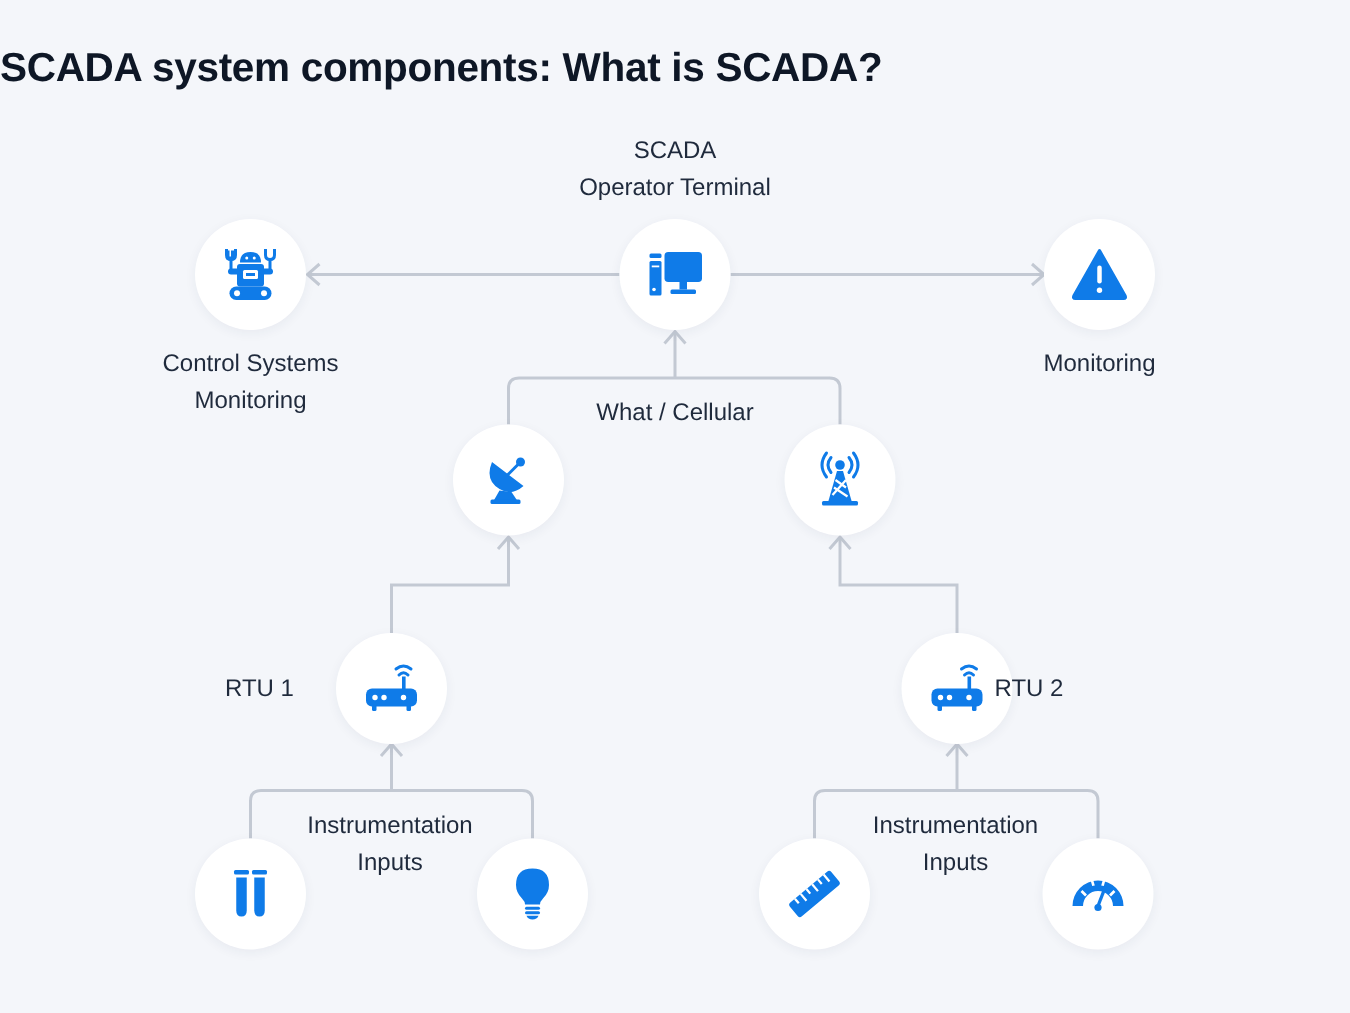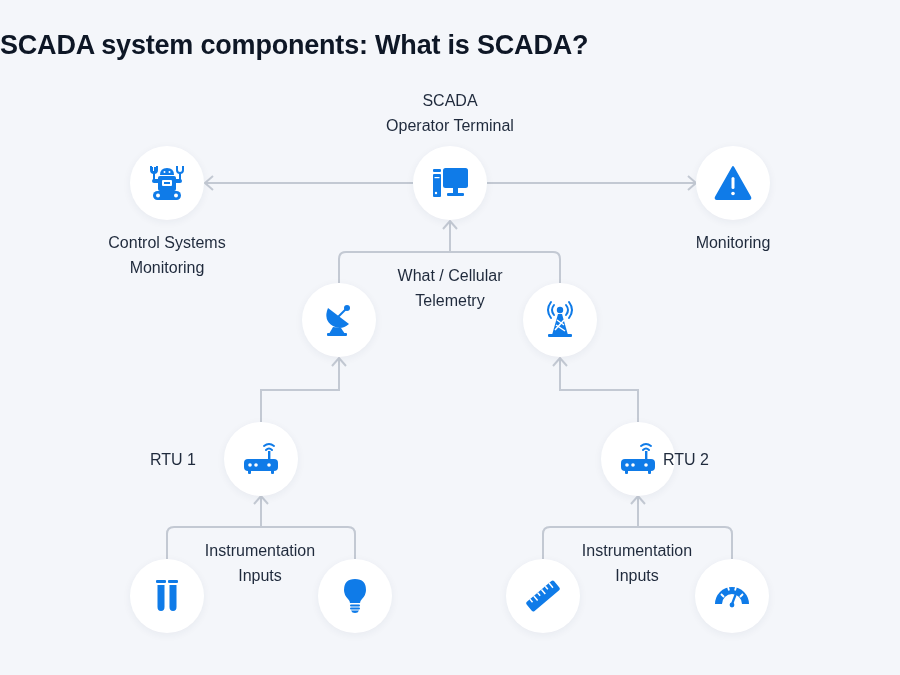--- a/index.html
+++ b/index.html
@@ -92,21 +92,20 @@
     <rect x="18.5" y="14" width="3" height="12" rx="1.5" fill="#fff"></rect>
     <circle cx="20" cy="30.5" r="1.8" fill="#fff"></circle>
   </svg>
 </div>
 <div class="lbl" style="left:633px;top:230px;width:200px;">
   <span>Monitoring</span>
 </div>
 
 <div class="lbl" style="left:350px;top:263px;width:200px;">
   <span>What / Cellular</span>
-  <span>Telemetry</span>
 </div>
 <div class="node" style="left:302px;top:283px;">
   <svg viewBox="0 0 40 40" fill="#0f7be8">
     <path d="M9 8 Q4 20 14 26 Q22 31 30 24 Z"></path>
     <line x1="19" y1="17" x2="27" y2="9" stroke="#0f7be8" stroke-width="2"></line>
     <circle cx="28" cy="8" r="3"></circle>
     <path d="M14 27 L10 34 H26 L22 28 Z"></path>
     <rect x="8" y="33" width="20" height="3" rx="1"></rect>
   </svg>
 </div>

